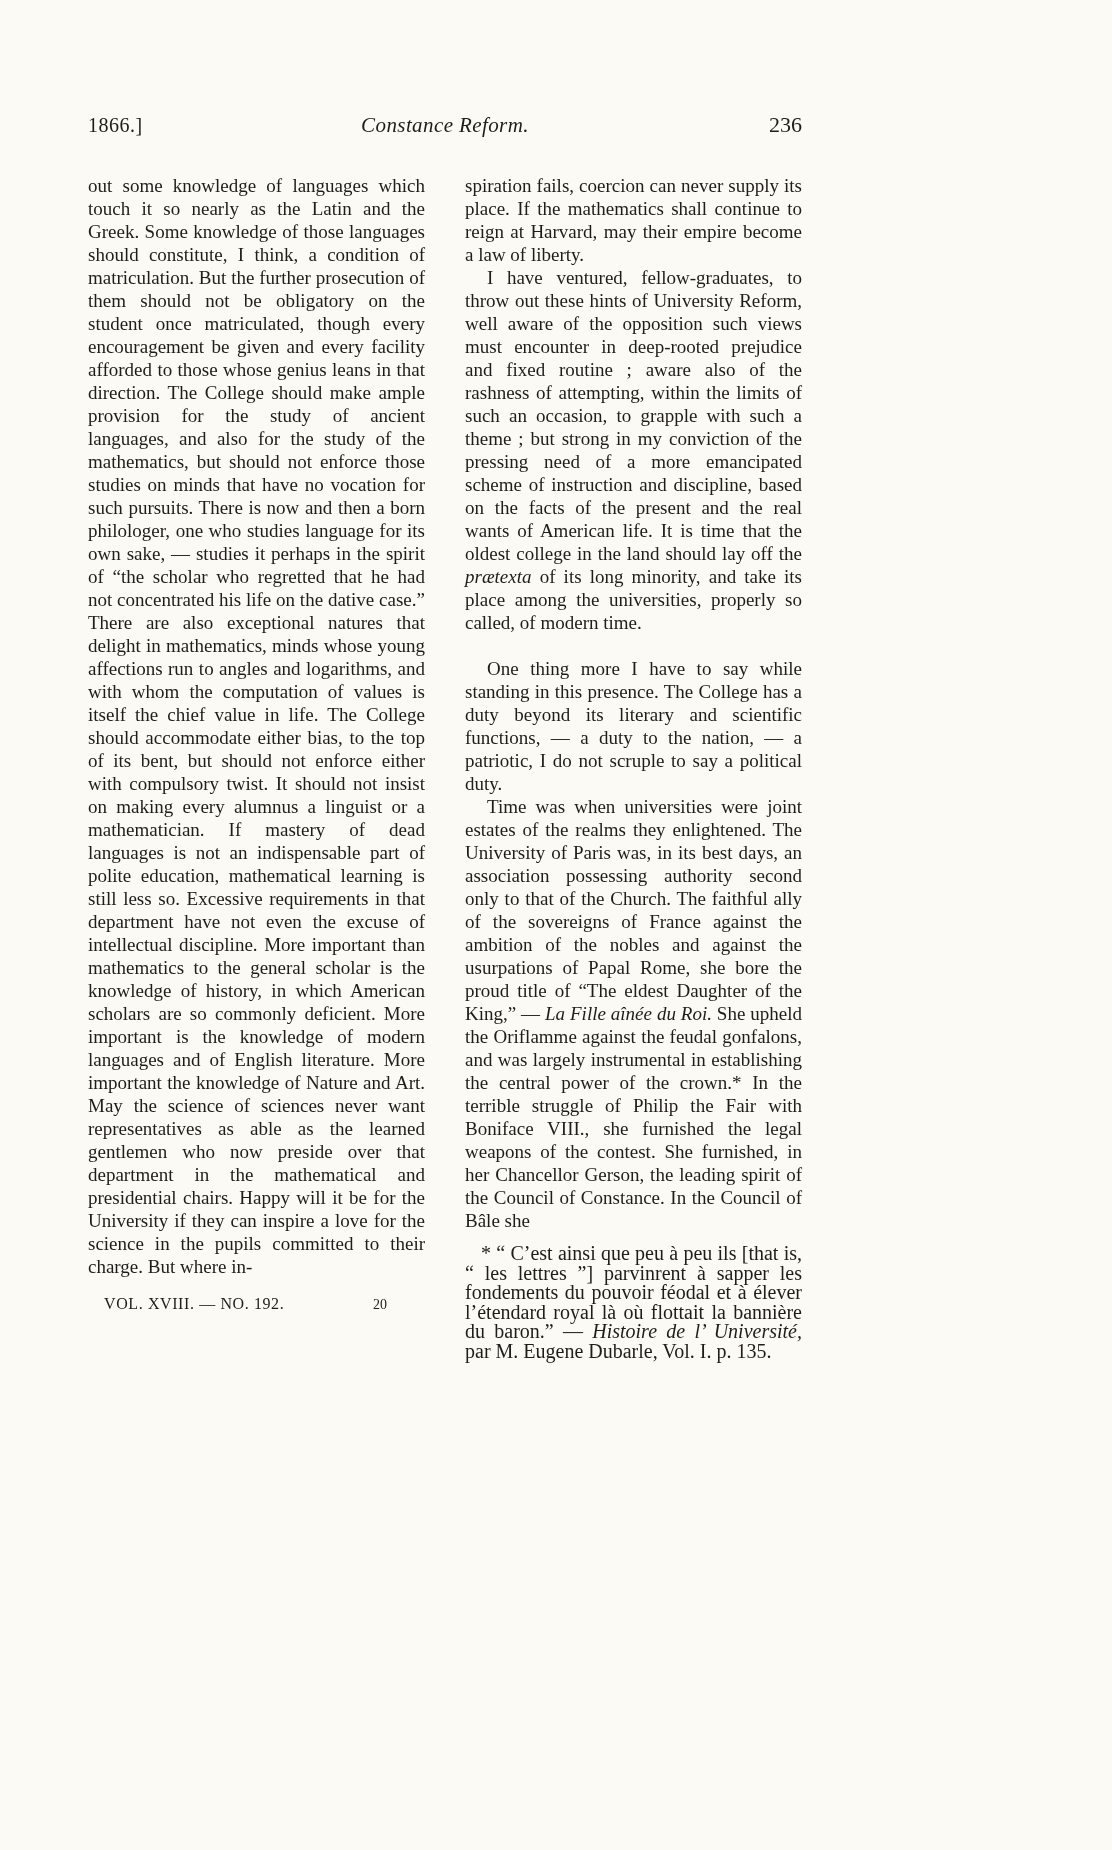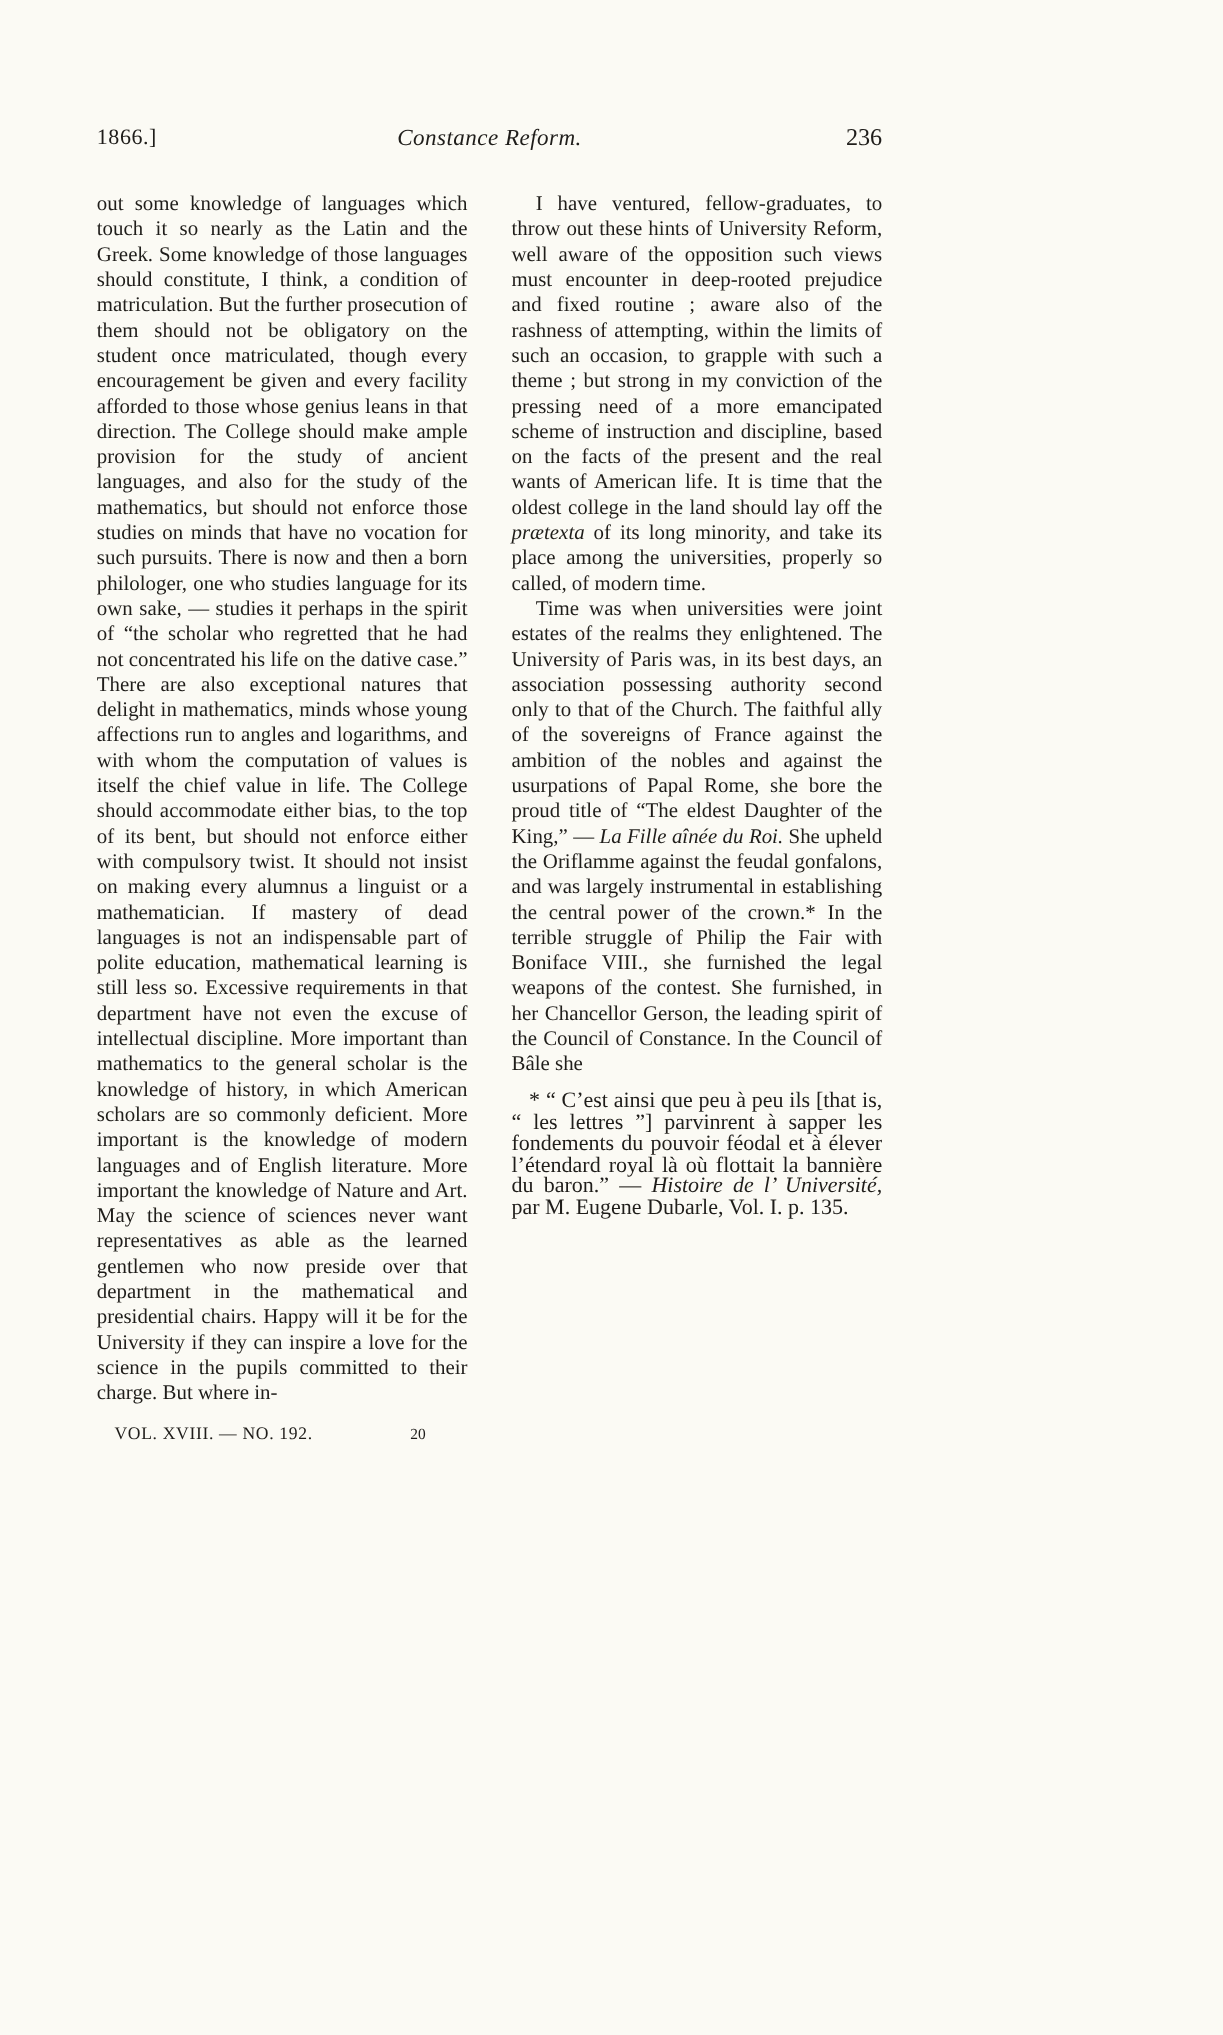--- a/index.html
+++ b/index.html
@@ -103,20 +103,22 @@
 
       <div class="col">
         <p>out some knowledge of languages which touch it so nearly as the Latin and the Greek.  Some knowledge of those languages should constitute, I think, a condition of matriculation. But the further prosecution of them should not be obligatory on the student once matriculated, though every encouragement be given and every facility afforded to those whose genius leans in that direction.  The College should make ample provision for the study of ancient languages, and also for the study of the mathematics, but should not enforce those studies on minds that have no vocation for such pursuits.  There is now and then a born philologer, one who studies language for its own sake, — studies it perhaps in the spirit of “the scholar who regretted that he had not concentrated his life on the dative case.”  There are also exceptional natures that delight in mathematics, minds whose young affections run to angles and logarithms, and with whom the computation of values is itself the chief value in life.  The College should accommodate either bias, to the top of its bent, but should not enforce either with compulsory twist.  It should not insist on making every alumnus a linguist or a mathematician.  If mastery of dead languages is not an indispensable part of polite education, mathematical learning is still less so.  Excessive requirements in that department have not even the excuse of intellectual discipline.  More important than mathematics to the general scholar is the knowledge of history, in which American scholars are so commonly deficient. More important is the knowledge of modern languages and of English literature.  More important the knowledge of Nature and Art.  May the science of sciences never want representatives as able as the learned gentlemen who now preside over that department in the mathematical and presidential chairs.  Happy will it be for the University if they can inspire a love for the science in the pupils committed to their charge.  But where in-</p>
         <div class="footer-row">
           <span class="footer-vol">VOL. XVIII. — NO. 192.</span>
           <span class="footer-sig">20</span>
         </div>
       </div>
 
       <div class="col">
+        <p>spiration fails, coercion can never supply its place.  If the mathematics shall continue to reign at Harvard, may their empire become a law of liberty.</p>
         <p class="indent"><span>I have ventured, fellow-graduates, to throw out these hints of University Reform, well aware of the opposition such views must encounter in deep-rooted prejudice and fixed routine ; aware also of the rashness of attempting, within the limits of such an occasion, to grapple with such a theme ; but strong in my conviction of the pressing need of a more emancipated scheme of instruction and discipline, based on the facts of the present and the real wants of American life.  It is time that the oldest college in the land should lay off the </span><i>prætexta</i><span> of its long minority, and take its place among the universities, properly so called, of modern time.</span></p>
+        <p class="indent spacer-top">One thing more I have to say while standing in this presence.  The College has a duty beyond its literary and scientific functions, — a duty to the nation, — a patriotic, I do not scruple to say a political duty.</p>
         <p class="indent"><span>Time was when universities were joint estates of the realms they enlightened.  The University of Paris was, in its best days, an association possessing authority second only to that of the Church.  The faithful ally of the sovereigns of France against the ambition of the nobles and against the usurpations of Papal Rome, she bore the proud title of “The eldest Daughter of the King,” — </span><i>La Fille aînée du Roi.</i><span> She upheld the Oriflamme against the feudal gonfalons, and was largely instrumental in establishing the central power of the crown.*  In the terrible struggle of Philip the Fair with Boniface VIII., she furnished the legal weapons of the contest.  She furnished, in her Chancellor Gerson, the leading spirit of the Council of Constance.  In the Council of Bâle she</span></p>
         <p class="footnote"><span>* “ C’est ainsi que peu à peu ils [that is, “ les lettres ”] parvinrent à sapper les fondements du pouvoir féodal et à élever l’étendard royal là où flottait la bannière du baron.” — </span><i>Histoire de l’ Université,</i><span> par M. Eugene Dubarle, Vol. I. p. 135.</span></p>
       </div>
 
     </div>
   </div>
 </div>
 
 </body></html>

